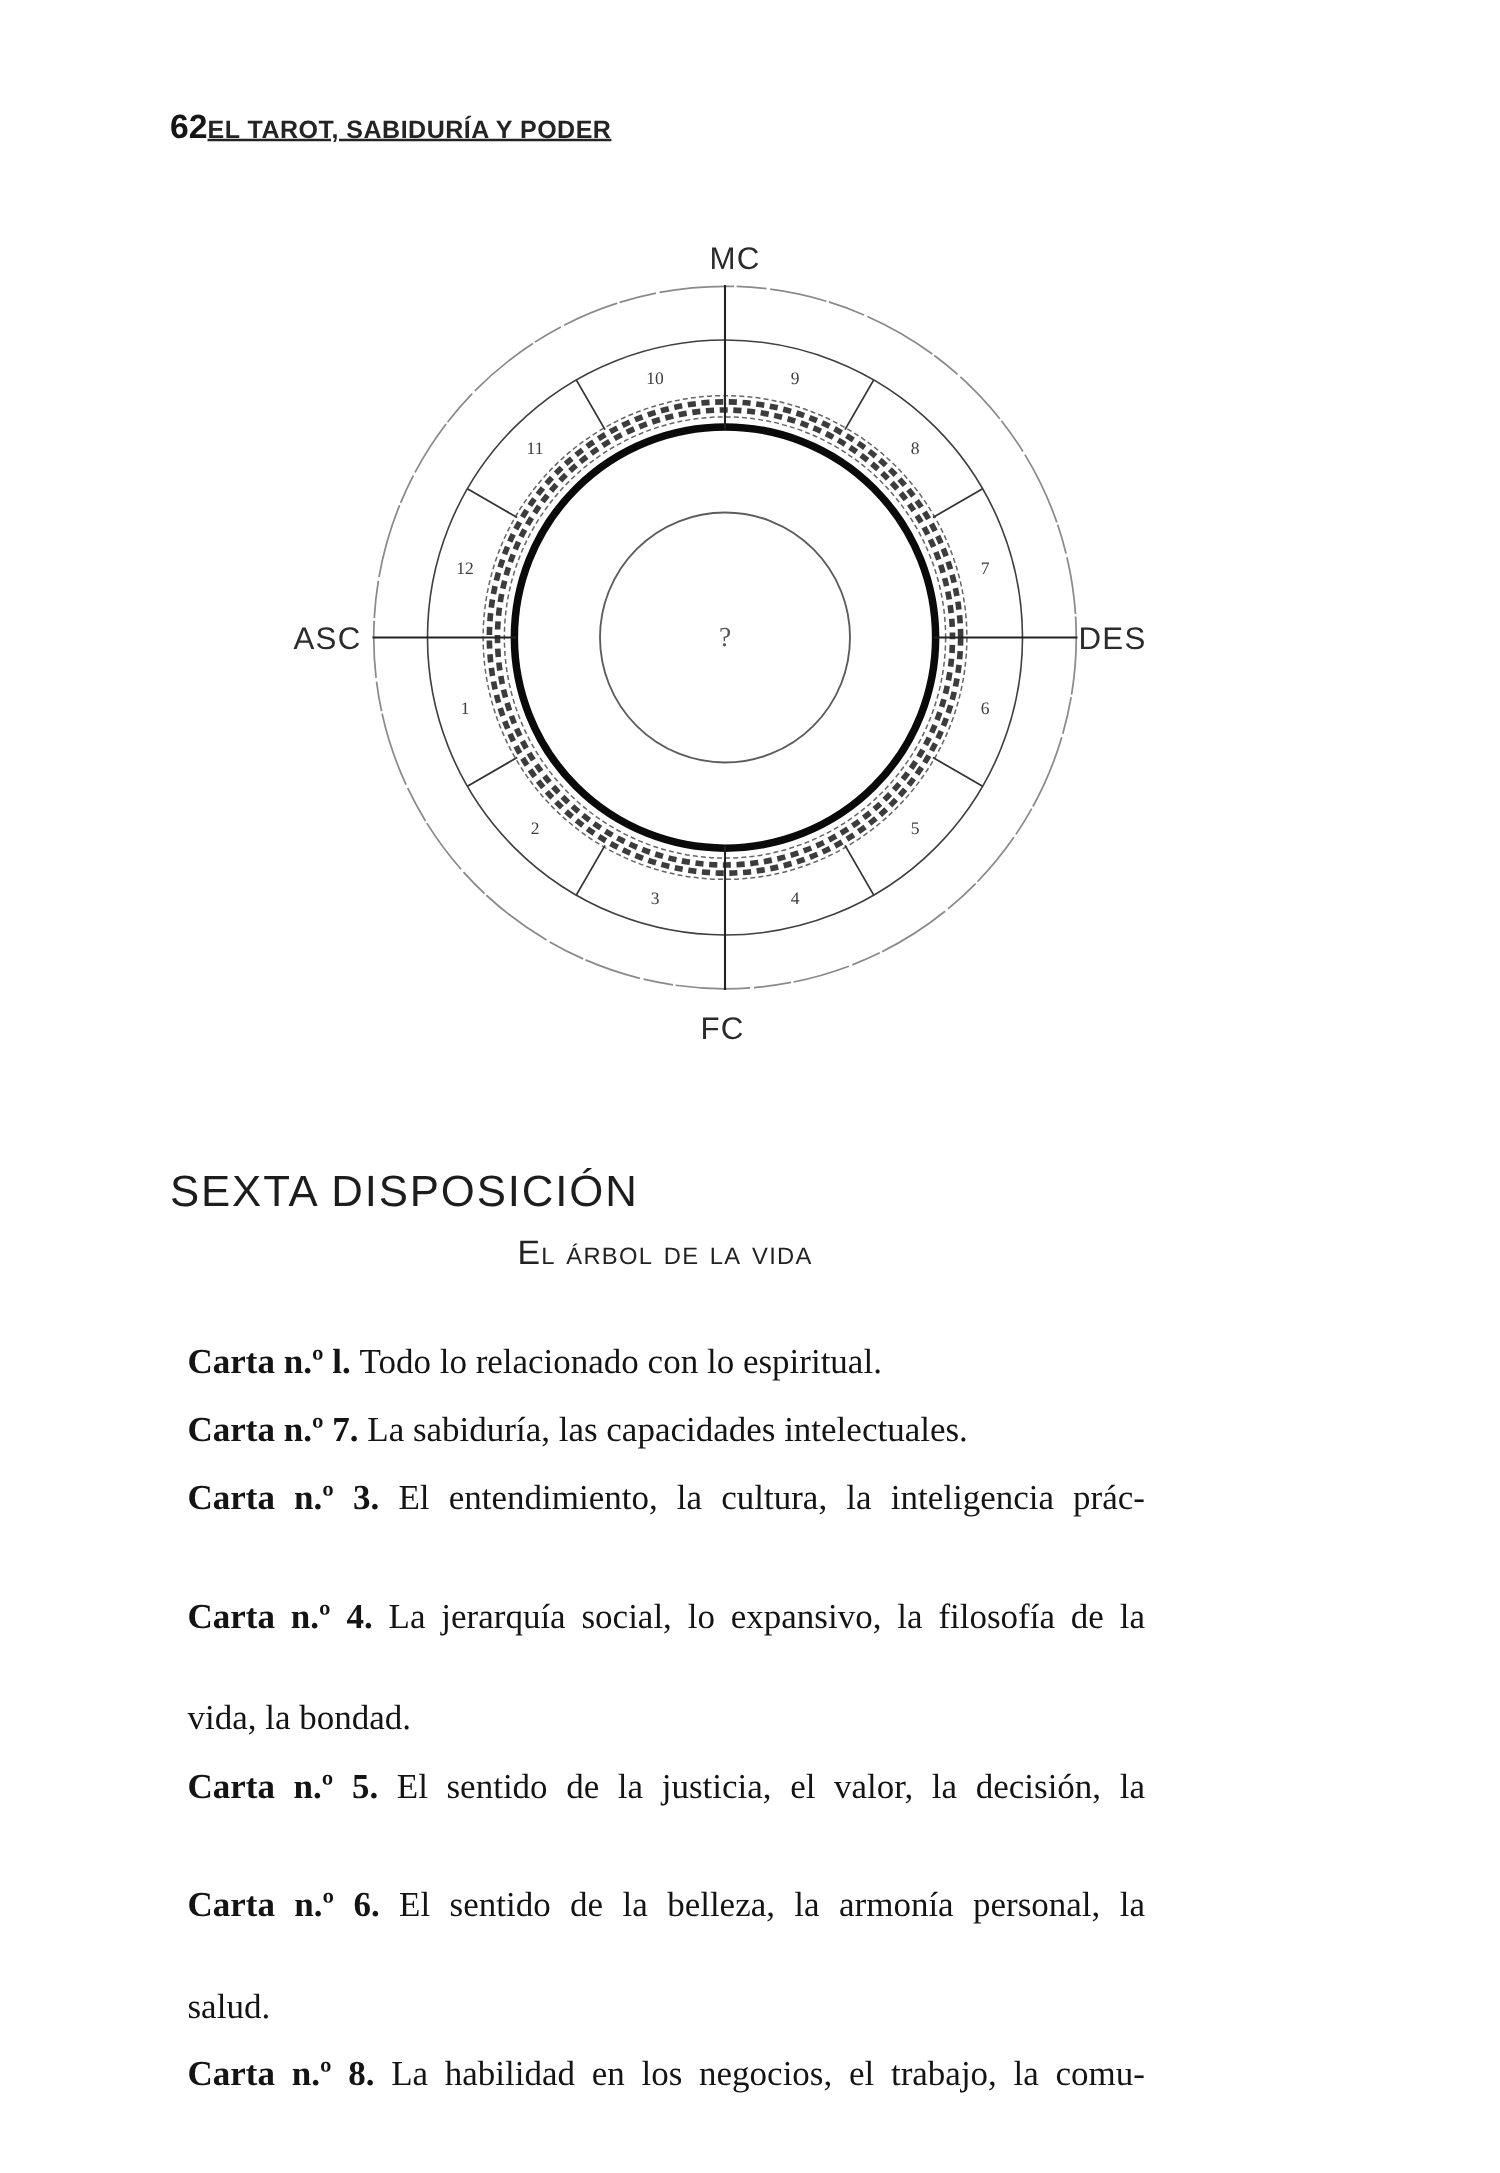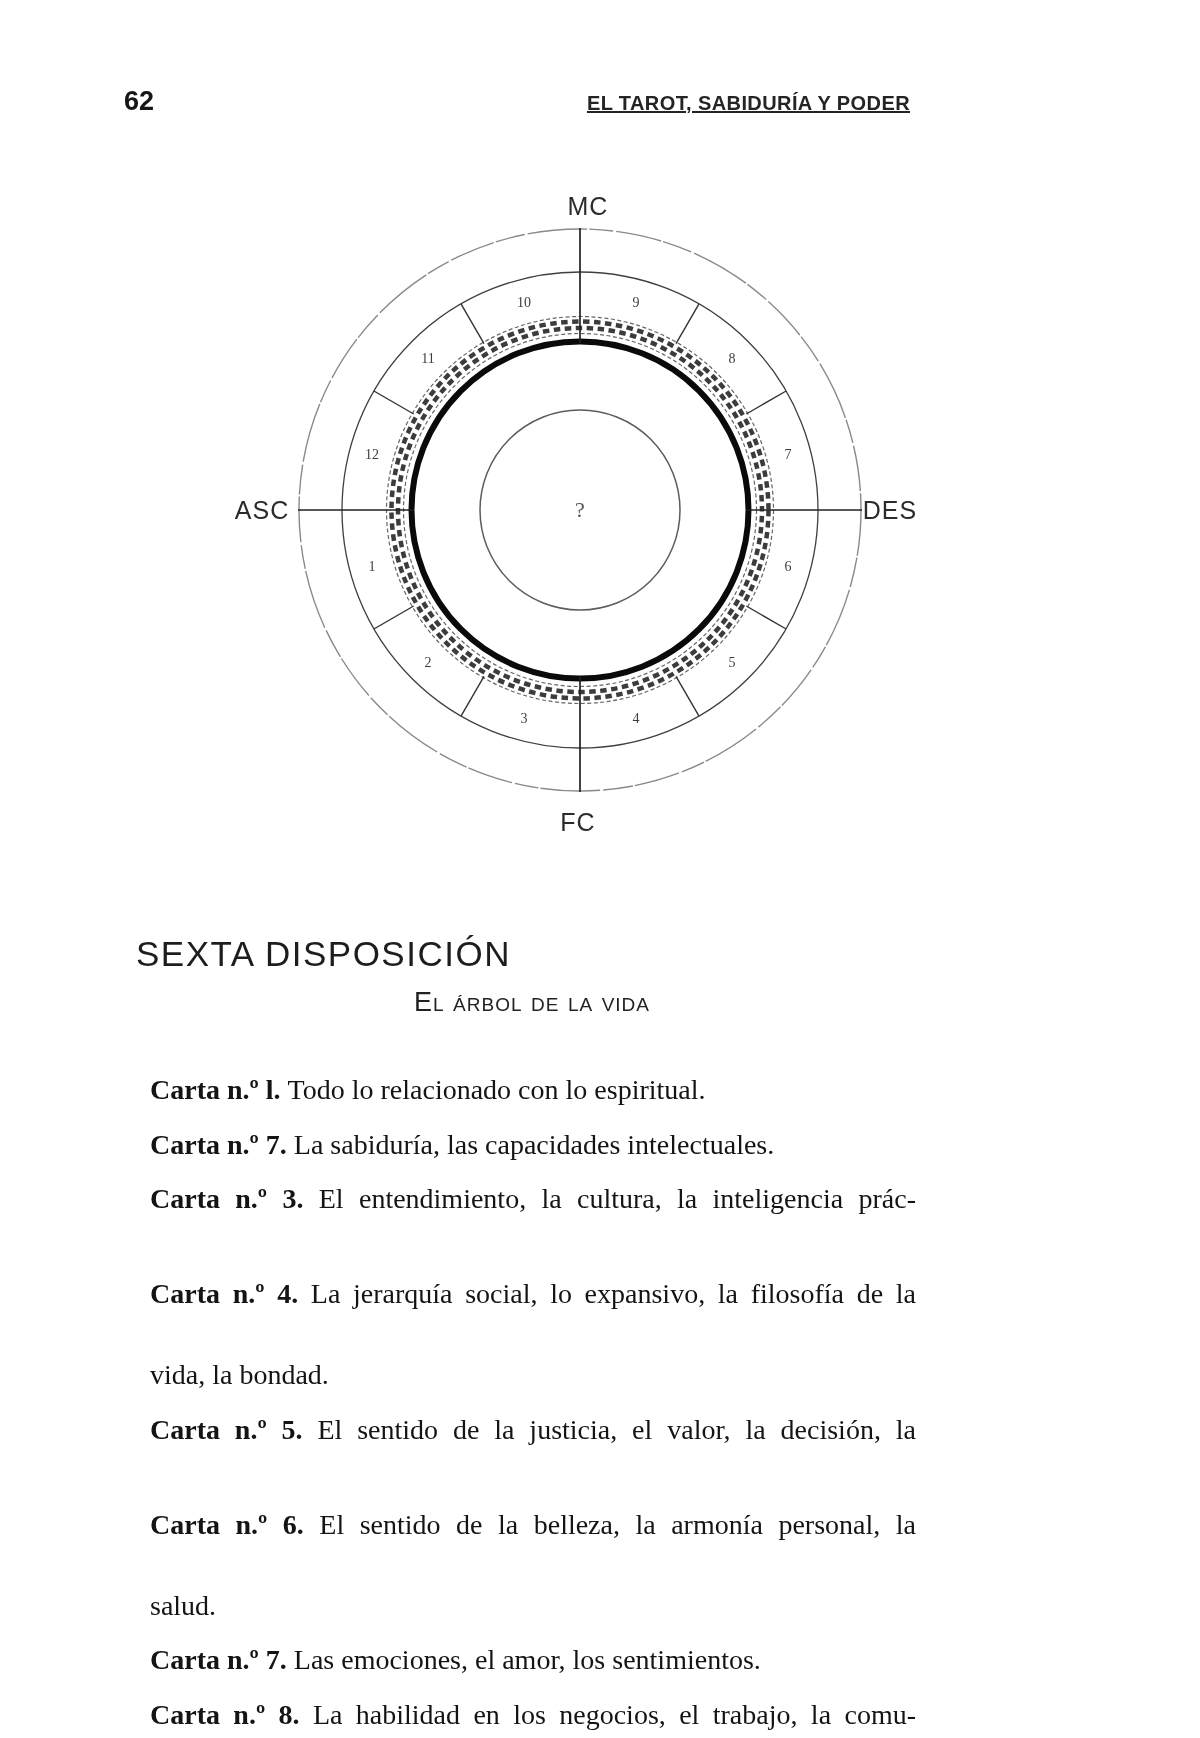--- a/index.html
+++ b/index.html
@@ -8,22 +8,22 @@
     background:#ffffff;
     font-family:"Liberation Sans", sans-serif;
     color:#1a1a1a;
     position:relative;
     overflow:hidden;
   }
   .page{position:absolute;inset:0;background:#fff;}
 
   
   .hdr{
-    position:absolute;top:86px;left:124px;width:786px;
-    display:flex;justify-content:space-between;align-items:baseline;
+    position:absolute;top:86px;left:136px;width:786px;
+    display:flex;justify-content:flex-start;align-items:baseline;
   }
   .page-num{font-size:27px;font-weight:700;color:#161616;}
   .running-title{font-size:20px;font-weight:700;letter-spacing:.4px;color:#242424;text-decoration:underline;}
 
   
   .wheel-svg{position:absolute;left:230px;top:185px;}
   .axis-label{font-family:"Liberation Sans",sans-serif;font-size:25px;fill:#2b2b2b;letter-spacing:1px;}
   .house-num{font-family:"Liberation Serif",serif;font-size:14px;fill:#3d3d3d;}
   .center-glyph{font-family:"Liberation Serif",serif;font-size:22px;fill:#555;}
 
@@ -134,20 +134,17 @@
         <span class="jline">vida, la bondad.</span>
       </p>
       <p class="card">
         <span class="jline fill"><b class="card-label">Carta n.º 5. </b>El sentido de la justicia, el valor, la decisión, la</span>
       </p>
       <p class="card">
         <span class="jline fill"><b class="card-label">Carta n.º 6. </b>El sentido de la belleza, la armonía personal, la</span>
         <span class="jline">salud.</span>
       </p>
       <p class="card">
-        <span class="jline"><b class="card-label">Carta n.º 7. </b>Las emociones, el amor, los sentimientos.</span>
-      </p>
-      <p class="card">
         <span class="jline fill"><b class="card-label">Carta n.º 8. </b>La habilidad en los negocios, el trabajo, la comu-</span>
       </p>
     </div>
 
 </div>
 
 </body></html>

